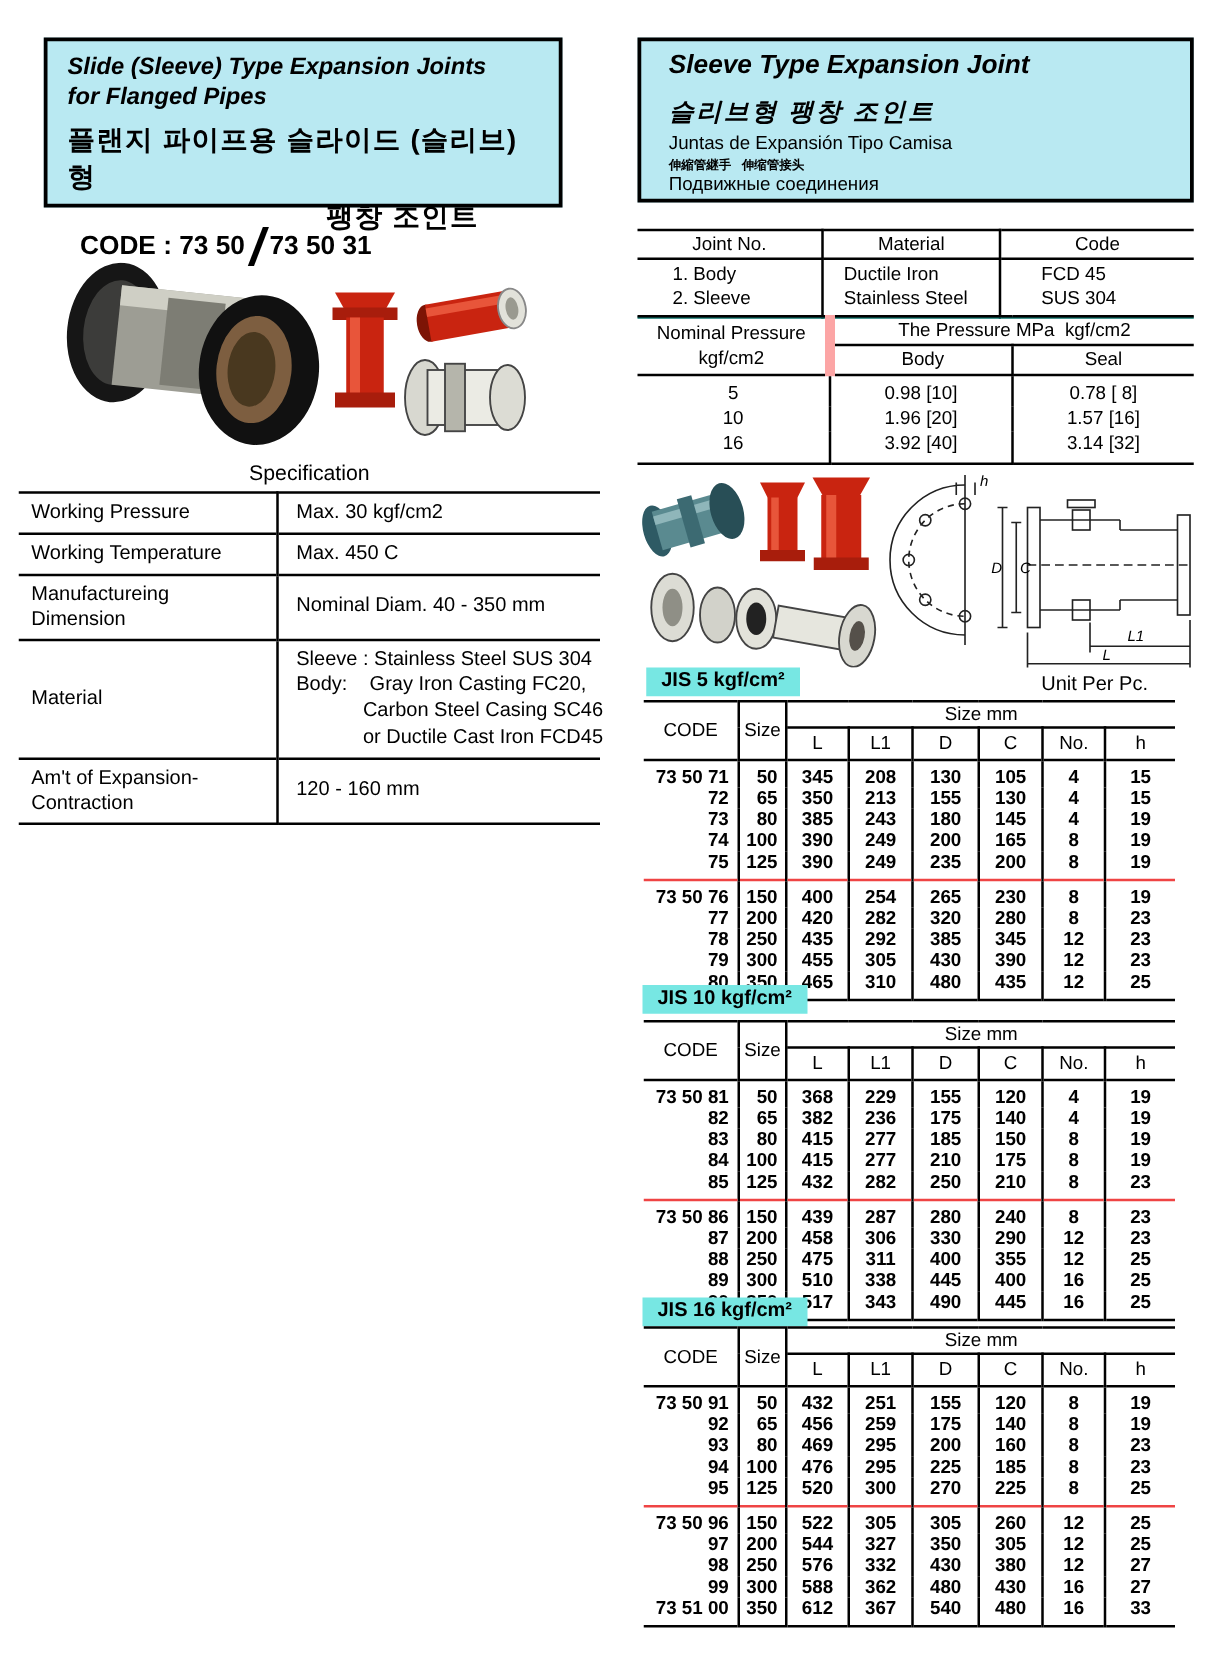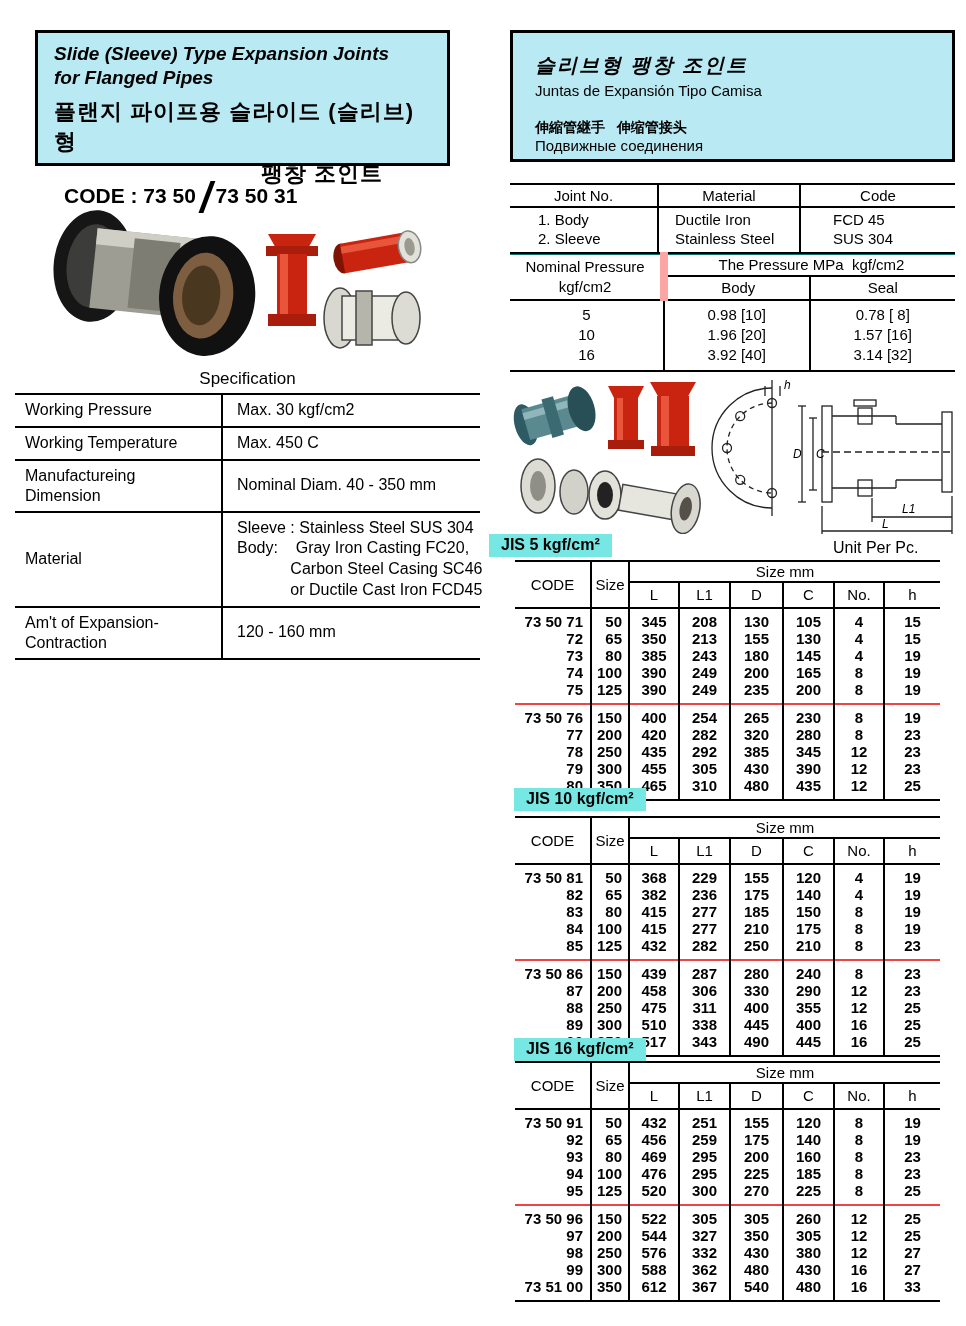--- a/index.html
+++ b/index.html
@@ -12,21 +12,21 @@
   .title-box { position:absolute; background:#b9e9f2; border:3px solid #000; box-sizing:border-box; }
   .left-title { left:35px; top:30px; width:415px; height:136px; padding:9px 16px 6px 16px; }
   .t-en { font-weight:bold; font-style:italic; font-size:19px; line-height:1.25; white-space:pre-line; }
   .t-ko { font-weight:bold; font-size:22px; margin-top:7px; letter-spacing:1px; }
   .t-ko2 { margin-top:2px; text-align:right; padding-right:48px; }
 
   .right-title { left:510px; top:30px; width:445px; height:132px; padding:7px 22px 4px 22px; }
   .rt1 { font-weight:bold; font-style:italic; font-size:21px; }
   .rt2 { font-weight:bold; font-style:italic; font-size:20px; letter-spacing:2px; margin-top:12px; }
   .rt3 { font-size:15px; margin-top:3px; }
-  .rt4 { font-size:14px; font-weight:bold; margin-top:20px; white-space:pre; }
+  .rt4 { font-size:10px; font-weight:bold; margin-top:2px; white-space:pre; }
   .rt5 { font-size:15px; }
 
   
   .code-line { position:absolute; left:64px; top:174px; font-weight:bold; font-size:21px; }
   .code-slash { font-size:42px; font-style:italic; font-weight:bold; vertical-align:-9px; margin:0 4px; }
 
   
   .left-photos { position:absolute; left:40px; top:210px; }
   .right-photos { position:absolute; left:508px; top:374px; }
   .dim-drawing { position:absolute; left:710px; top:376px; }
@@ -74,21 +74,21 @@
   .jis thead { border-bottom:2px solid #000; }
   .jis th.span-h { border-bottom:2px solid #000; padding:1px 0; }
   .jis th.colh { padding:3px 0 4px 0; }
   .jis tbody + tbody { border-top:2px solid #ef4444; }
   .jis td { font-weight:bold; font-size:15px; line-height:17px; padding:0 2px; }
   .jis td:nth-child(1) { text-align:right; padding-right:7px; white-space:pre; }
   .jis td:nth-child(2) { text-align:right; padding-right:6px; }
   .jis tbody tr:first-child td { padding-top:4px; }
   .jis tbody tr:last-child td { padding-bottom:5px; }
 
-  #jis5-label  { left:489px; top:534px; }
+  #jis5-label  { left:517px; top:534px; }
   #jis5-table  { left:515px; top:560px; }
   #jis10-label { left:514px; top:788px; }
   #jis10-table { left:515px; top:816px; }
   #jis16-label { left:514px; top:1038px; }
   #jis16-table { left:515px; top:1061px; }
 
   svg text { font-family:"Liberation Sans", sans-serif; }
 </style>
 </head>
 <body>
@@ -165,20 +165,21 @@
     </tr>
     <tr>
       <td class="lbl">Am't of Expansion-
 Contraction</td>
       <td class="val">120 - 160 mm</td>
     </tr>
   </tbody>
     </table>
 
   <div class="title-box right-title">
+    <div class="rt1">Sleeve Type Expansion Joint</div>
     <div class="rt2">슬리브형 팽창 조인트</div>
     <div class="rt3">Juntas de Expansión Tipo Camisa</div>
     <div class="rt4">伸縮管継手   伸缩管接头</div>
     <div class="rt5">Подвижные соединения</div>
   </div>
 
   <table class="part-table">
     <tbody>
         <tr>
       <th class="v h1">Joint No.</th>

